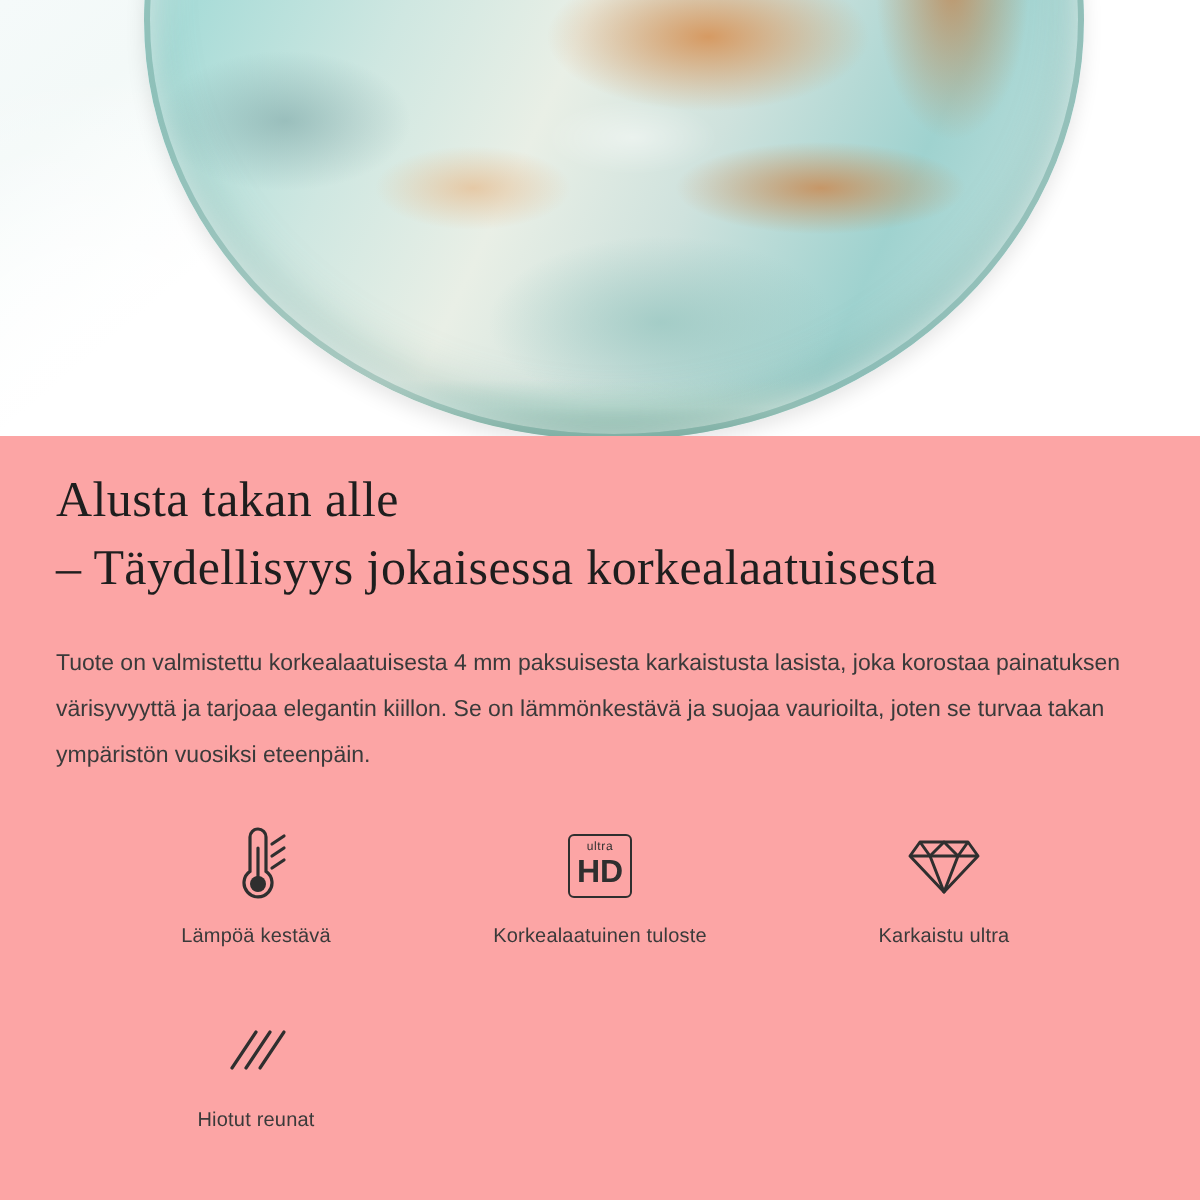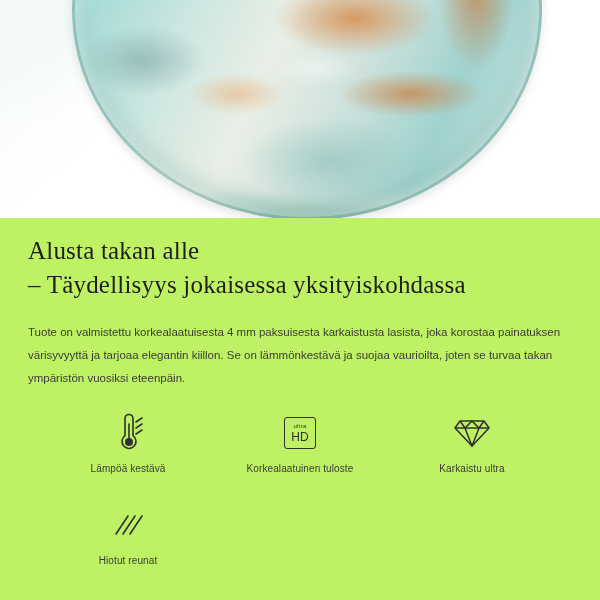--- a/index.html
+++ b/index.html
@@ -11,21 +11,21 @@
     height: 600px;
     background: #ffffff;
     font-family: "Liberation Sans", sans-serif;
     color: #2b2b2b;
     overflow: hidden;
   }
   .page {
     position: relative;
     width: 600px;
     height: 600px;
-    background: #bef264;
+    background: #fca5a5;
   }
 
   
   .hero {
     position: relative;
     width: 600px;
     height: 218px;
     overflow: hidden;
     background: #ffffff;
   }
@@ -147,21 +147,21 @@
     width: 30px; height: 30px;
     border: 1.6px solid #2f2f2f;
     border-radius: 3px;
     display: flex;
     flex-direction: column;
     align-items: center;
     justify-content: center;
     line-height: 1;
   }
   .ultrahd-box .u1 { font-size: 6px; letter-spacing: .3px; color: #2f2f2f; }
-  .ultrahd-box .u2 { font-size: 12px; font-weight: normal; color: #2f2f2f; margin-top: 2px; }
+  .ultrahd-box .u2 { font-size: 16px; font-weight: bold; color: #2f2f2f; margin-top: 2px; }
   svg { display: block; }
 </style>
 </head>
 <body>
 
 <div class="page">
 
   <div class="hero">
     <div class="hero-bg"></div>
     <div class="plate">
@@ -169,21 +169,21 @@
       <div class="plate-art2"></div>
       <div class="plate-edge"></div>
       <div class="plate-rim"></div>
     </div>
 
   </div>
 
   <div class="content">
     <h1 class="headline">
       <span class="l1">Alusta takan alle</span>
-      <span class="l2">– Täydellisyys jokaisessa yksityiskohdassa</span>
+      <span class="l2">– Täydellisyys jokaisessa korkealaatuisesta</span>
     </h1>
     <p class="body-copy">Tuote on valmistettu korkealaatuisesta 4 mm paksuisesta karkaistusta lasista, joka korostaa painatuksen värisyvyyttä ja tarjoaa elegantin kiillon. Se on lämmönkestävä ja suojaa vaurioilta, joten se turvaa takan ympäristön vuosiksi eteenpäin.</p>
 
     <div class="features">
 
       <div class="feature">
         <div class="ic">
           <svg width="34" height="40" viewBox="0 0 34 40">
             <g fill="none" stroke="#2f2f2f" stroke-width="1.6" stroke-linecap="round">
               <path d="M14 5.5a4 4 0 0 1 8 0v17.2a7 7 0 1 1-8 0z"></path>

